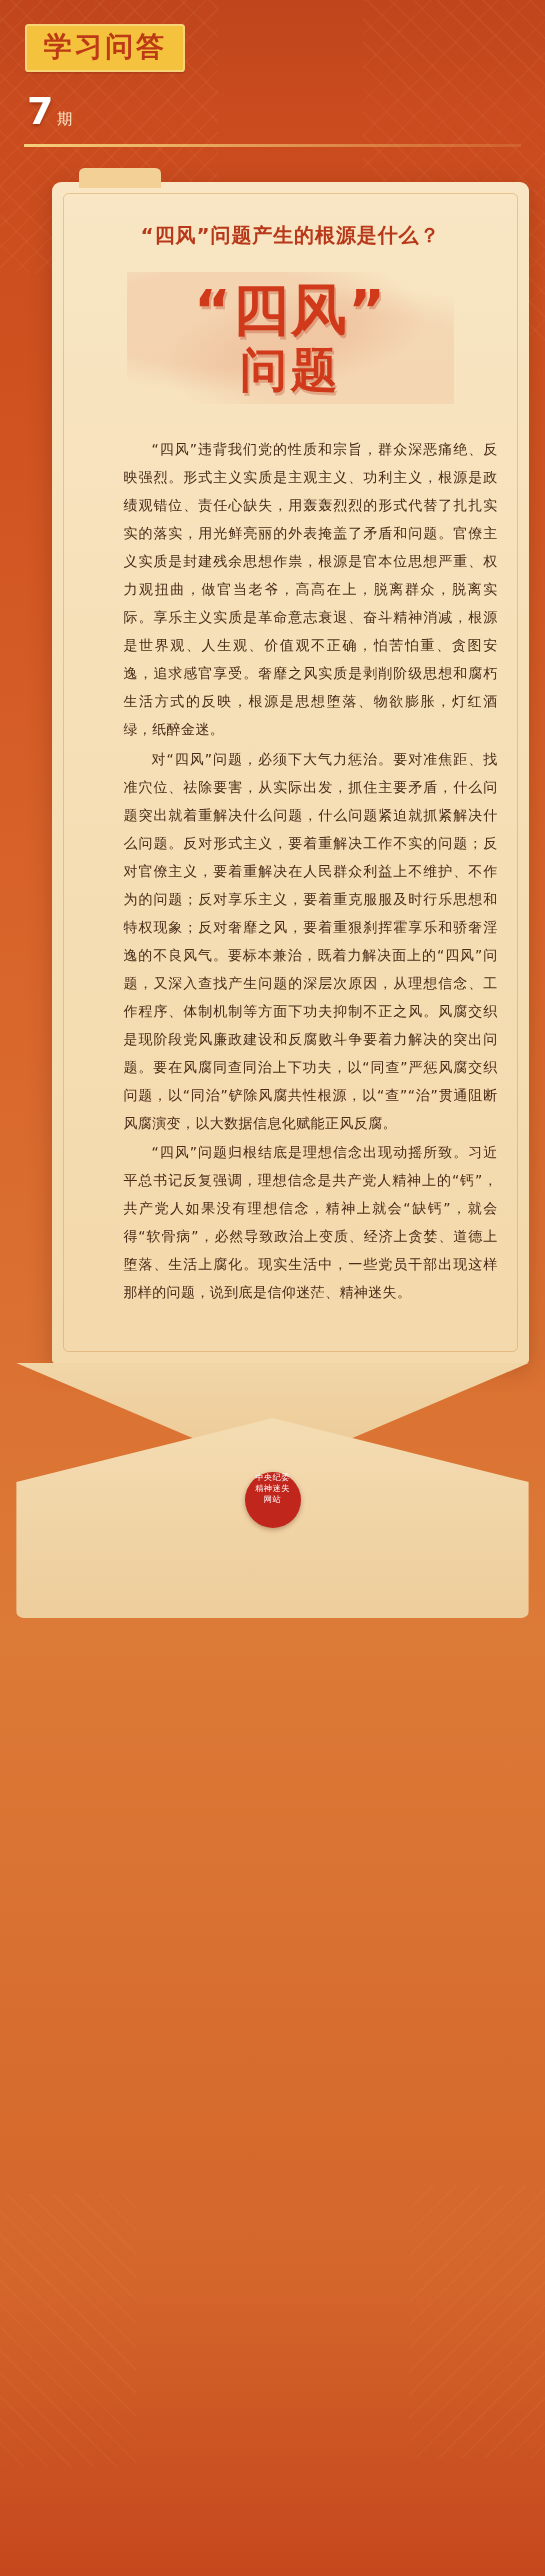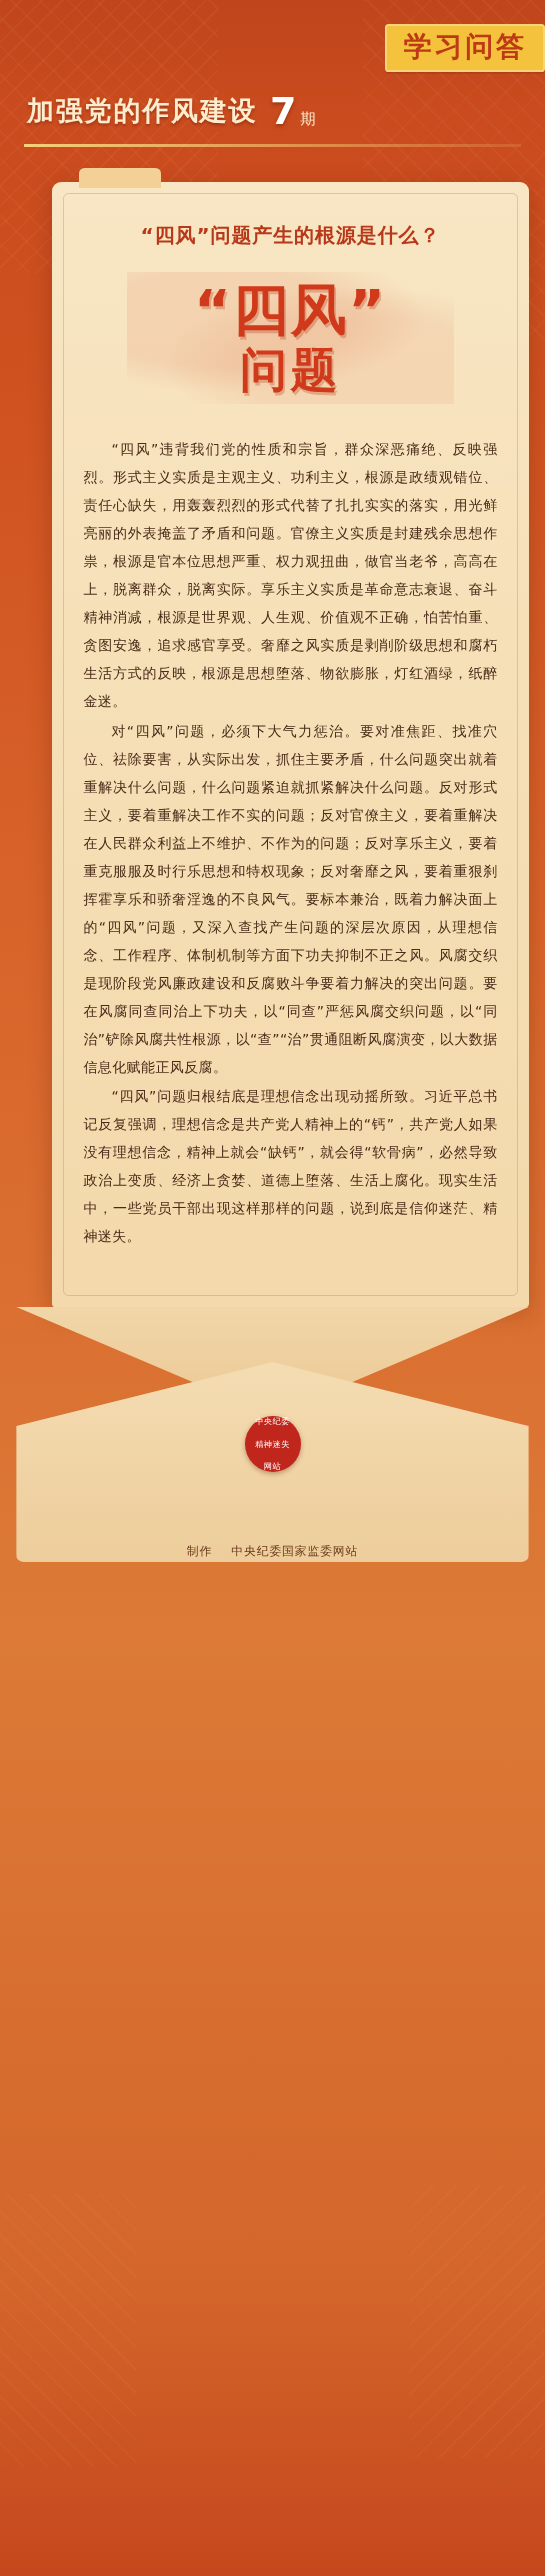--- a/index.html
+++ b/index.html
@@ -33,21 +33,21 @@
       repeating-linear-gradient(135deg, rgba(255,210,160,0.14) 0 1.8px, transparent 1.8px 23.6px);
   }
   .cp-bl { bottom: 109px; left: 0; width: 136px; height: 273px;
     background: repeating-linear-gradient(45deg, rgba(255,210,160,0.16) 0 1.8px, transparent 1.8px 16.4px);
   }
   .cp-br { bottom: 118px; right: 0; width: 136px; height: 273px;
     background: repeating-linear-gradient(135deg, rgba(255,210,160,0.16) 0 1.8px, transparent 1.8px 16.4px);
   }
 
   
-  .header { position: relative; padding: 23.6px 0 0 0; text-align: right; }
+  .header { position: relative; padding: 23.6px 0 0 0; }
   .brand-badge {
     position: relative;
     margin-left: 25.4px;
     display: inline-block;
     background: #f4c23c;
     border: 2.7px solid #f6d478;
     border-radius: 3.6px;
     padding: 7.3px 16.4px 9px 16.4px;
     box-shadow: 0 1.8px 0 rgba(120,30,10,0.25);
   }
@@ -164,20 +164,21 @@
     pointer-events: none;
   }
   .body-text {
     margin-top: 16.4px;
     font-size: 14px;
     line-height: 2.0;
     color: #4a2b18;
     text-align: justify;
     letter-spacing: 0.4px;
     font-family: "DejaVu Sans", "Liberation Sans", sans-serif;
+    margin-left: 40px;
   }
   .body-text p { text-indent: 2em; margin-bottom: 1.8px; }
 
   
   .envelope {
     position: relative;
     margin: 0 16.4px;
     height: 273px;
   }
   .env-flap {
@@ -198,21 +199,21 @@
   }
   .seal {
     position: absolute;
     left: 50%; transform: translateX(-50%);
     top: 109px;
     width: 56px; height: 56px;
     border-radius: 50%;
     background: #c0261c;
     color: #fff;
     display: flex; flex-direction: column;
-    align-items: center; justify-content: space-between;
+    align-items: center; justify-content: flex-start;
     z-index: 4;
     box-shadow: 0 1.8px 5.5px rgba(90,20,5,0.35);
   }
   .seal span {
     font-size: 8.2px; line-height: 1.35; letter-spacing: 0.5px;
     font-family: "DejaVu Sans", "Liberation Sans", sans-serif;
   }
   .credit {
     position: absolute;
     bottom: 20px; left: 0; right: 0;
@@ -233,21 +234,20 @@
   <div class="corner-pattern cp-tl"></div>
   <div class="corner-pattern cp-tr"></div>
   <div class="corner-pattern cp-bl"></div>
   <div class="corner-pattern cp-br"></div>
 
   <div class="header">
     <div class="brand-badge">
       <div class="t">学习问答</div>
     </div>
     <div class="subtitle-row">
-      <div class="sub">加强党的作风建设</div>
       <div class="issue">
         <span class="num">7</span>
         <span class="qi">期</span>
       </div>
     </div>
     <div class="header-rule"></div>
   </div>
 
   <div class="card-wrap">
     <div class="card">
@@ -270,20 +270,16 @@
   </div>
 
   <div class="envelope">
     <div class="env-flap"></div>
     <div class="env-body"></div>
     <div class="seal">
       <span>中央纪委</span>
       <span>精神迷失</span>
       <span>网站</span>
     </div>
-    <div class="credit">
-      <span class="label">制作</span>
-      <span>中央纪委国家监委网站</span>
-    </div>
   </div>
 
 </div>
 
 
 </body></html>

